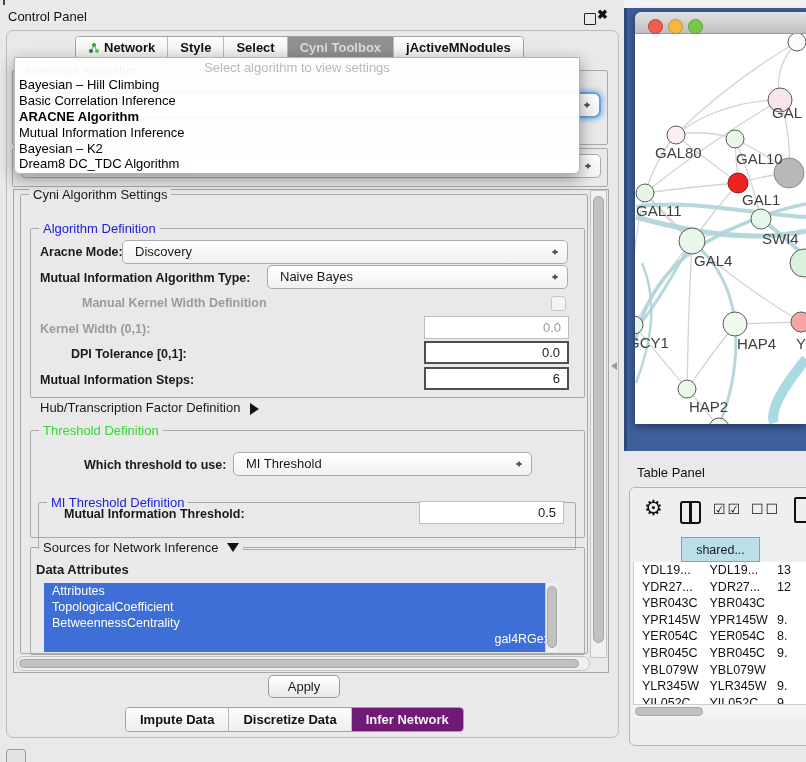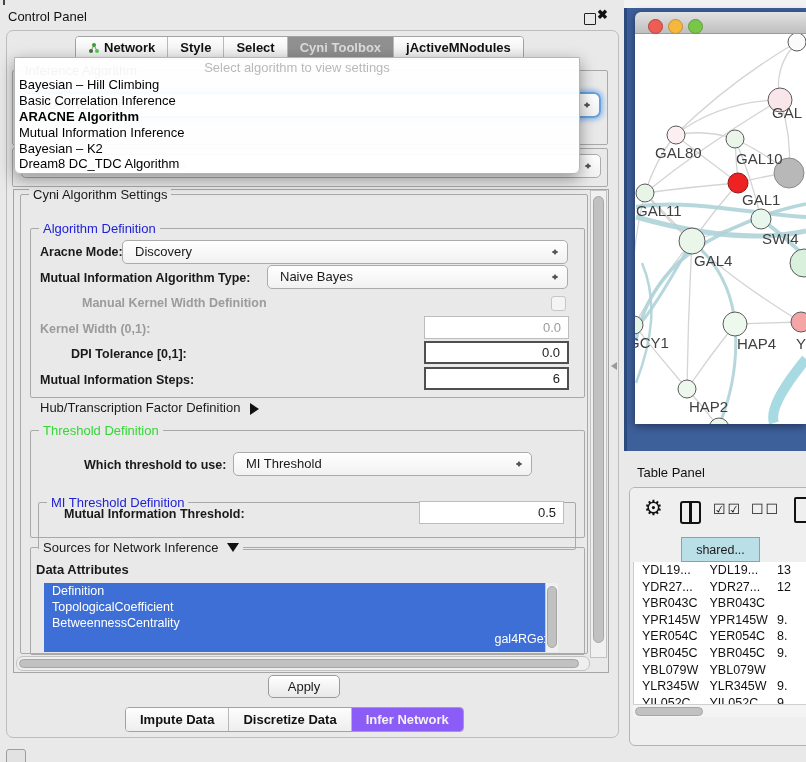--- a/index.html
+++ b/index.html
@@ -51,21 +51,21 @@
   .attr-item{height:16px;line-height:16px;font-size:12.5px;color:#fff;padding-left:8px;background:#3e6fd7;}
   .vscroll{position:absolute;background:#f0f0f0;border-left:1px solid #c9c9c9;}
   .thumb{position:absolute;background:#c1c1c1;border:1px solid #a6a6a6;border-radius:6px;}
   .hscroll{position:absolute;background:#efefef;}
   
   .btn{position:absolute;background:linear-gradient(#ffffff,#e8e8e8);border:1px solid #9a9a9a;border-radius:5px;
        font-size:13px;text-align:center;}
   .btabbar{left:125px;top:707px;height:23px;display:flex;border:1px solid #a2a2a2;border-radius:4px;background:#f8f8f8;overflow:hidden;}
   .btab{padding:0 14px;font-size:13px;font-weight:bold;line-height:23px;color:#111;border-right:1px solid #b9b9b9;background:linear-gradient(#fdfdfd,#eeeeee);}
   .btab:last-child{border-right:none;}
-  .btab.sel{background:#8b5cf6;color:#f2f2f2;}
+  .btab.sel{background:#701a75;color:#f2f2f2;}
   .minibtn{left:6px;top:749px;width:18px;height:16px;border:1px solid #9e9e9e;border-radius:3px;background:#e2e2e2;}
   .divider-arrow{left:607px;top:362px;width:0;height:0;border:4px solid transparent;border-right:6px solid #9a9a9a;}
   
   .right-strip{left:624px;top:0;width:182px;height:8px;background:#f2f2f2;}
   .desktop{left:624px;top:8px;width:182px;height:443px;background:#3d5f9a;border-left:3px solid #2b4a7e;}
   .netwin{left:635px;top:12px;width:171px;height:412px;border-radius:6px 0 0 0;overflow:hidden;
           box-shadow:0 2px 8px rgba(0,0,0,.45);}
   .netbar{position:absolute;left:0;top:0;width:100%;height:21px;background:linear-gradient(#e2e2e2,#bfbfbf);border-bottom:1px solid #9a9a9a;}
   .light{position:absolute;top:7px;width:13px;height:13px;border-radius:50%;}
   .netcanvas{position:absolute;left:0;top:22px;width:100%;height:390px;background:#fff;}
@@ -195,21 +195,21 @@
     <span class="legend blue">MI Threshold Definition</span>
   </div>
   <span class="lbl lblb" style="left:48px;top:507px;padding-left:16px;">Mutual Information Threshold:</span>
   <div class="inp" style="left:419px;top:501px;width:136px;height:21px;line-height:21px;">0.5</div>
 
   <div class="fieldset" style="left:30px;top:547px;width:553px;height:106px;">
     <span class="legend"><span>Sources for Network Inference</span><span class="arrow-down"></span></span>
   </div>
   <span class="lbl lblb" style="left:36px;top:562px;font-size:13px;">Data Attributes</span>
   <div class="abs attrlist" id="attr-list">
-      <div class="attr-item" style="background: rgb(62, 111, 215);">Definition</div>
+      <div class="attr-item" style="background: rgb(62, 111, 215);">Attributes</div>
       <div class="attr-item" style="background: rgb(62, 111, 215);">TopologicalCoefficient</div>
       <div class="attr-item" style="background: rgb(62, 111, 215);">BetweennessCentrality</div>
       <div class="attr-item" style="background: rgb(62, 111, 215); text-align: right;">gal4RGexp</div>
     </div>
   <div class="vscroll" style="left:545px;top:583px;width:12px;height:69px;">
     <div class="thumb" style="left:1px;top:3px;width:8px;height:60px;"></div>
   </div>
 
   <div class="vscroll" style="left:590px;top:190px;width:15px;height:466px;border:1px solid #c2c2c2;">
     <div class="thumb" style="left:2px;top:5px;width:9px;height:445px;"></div>

